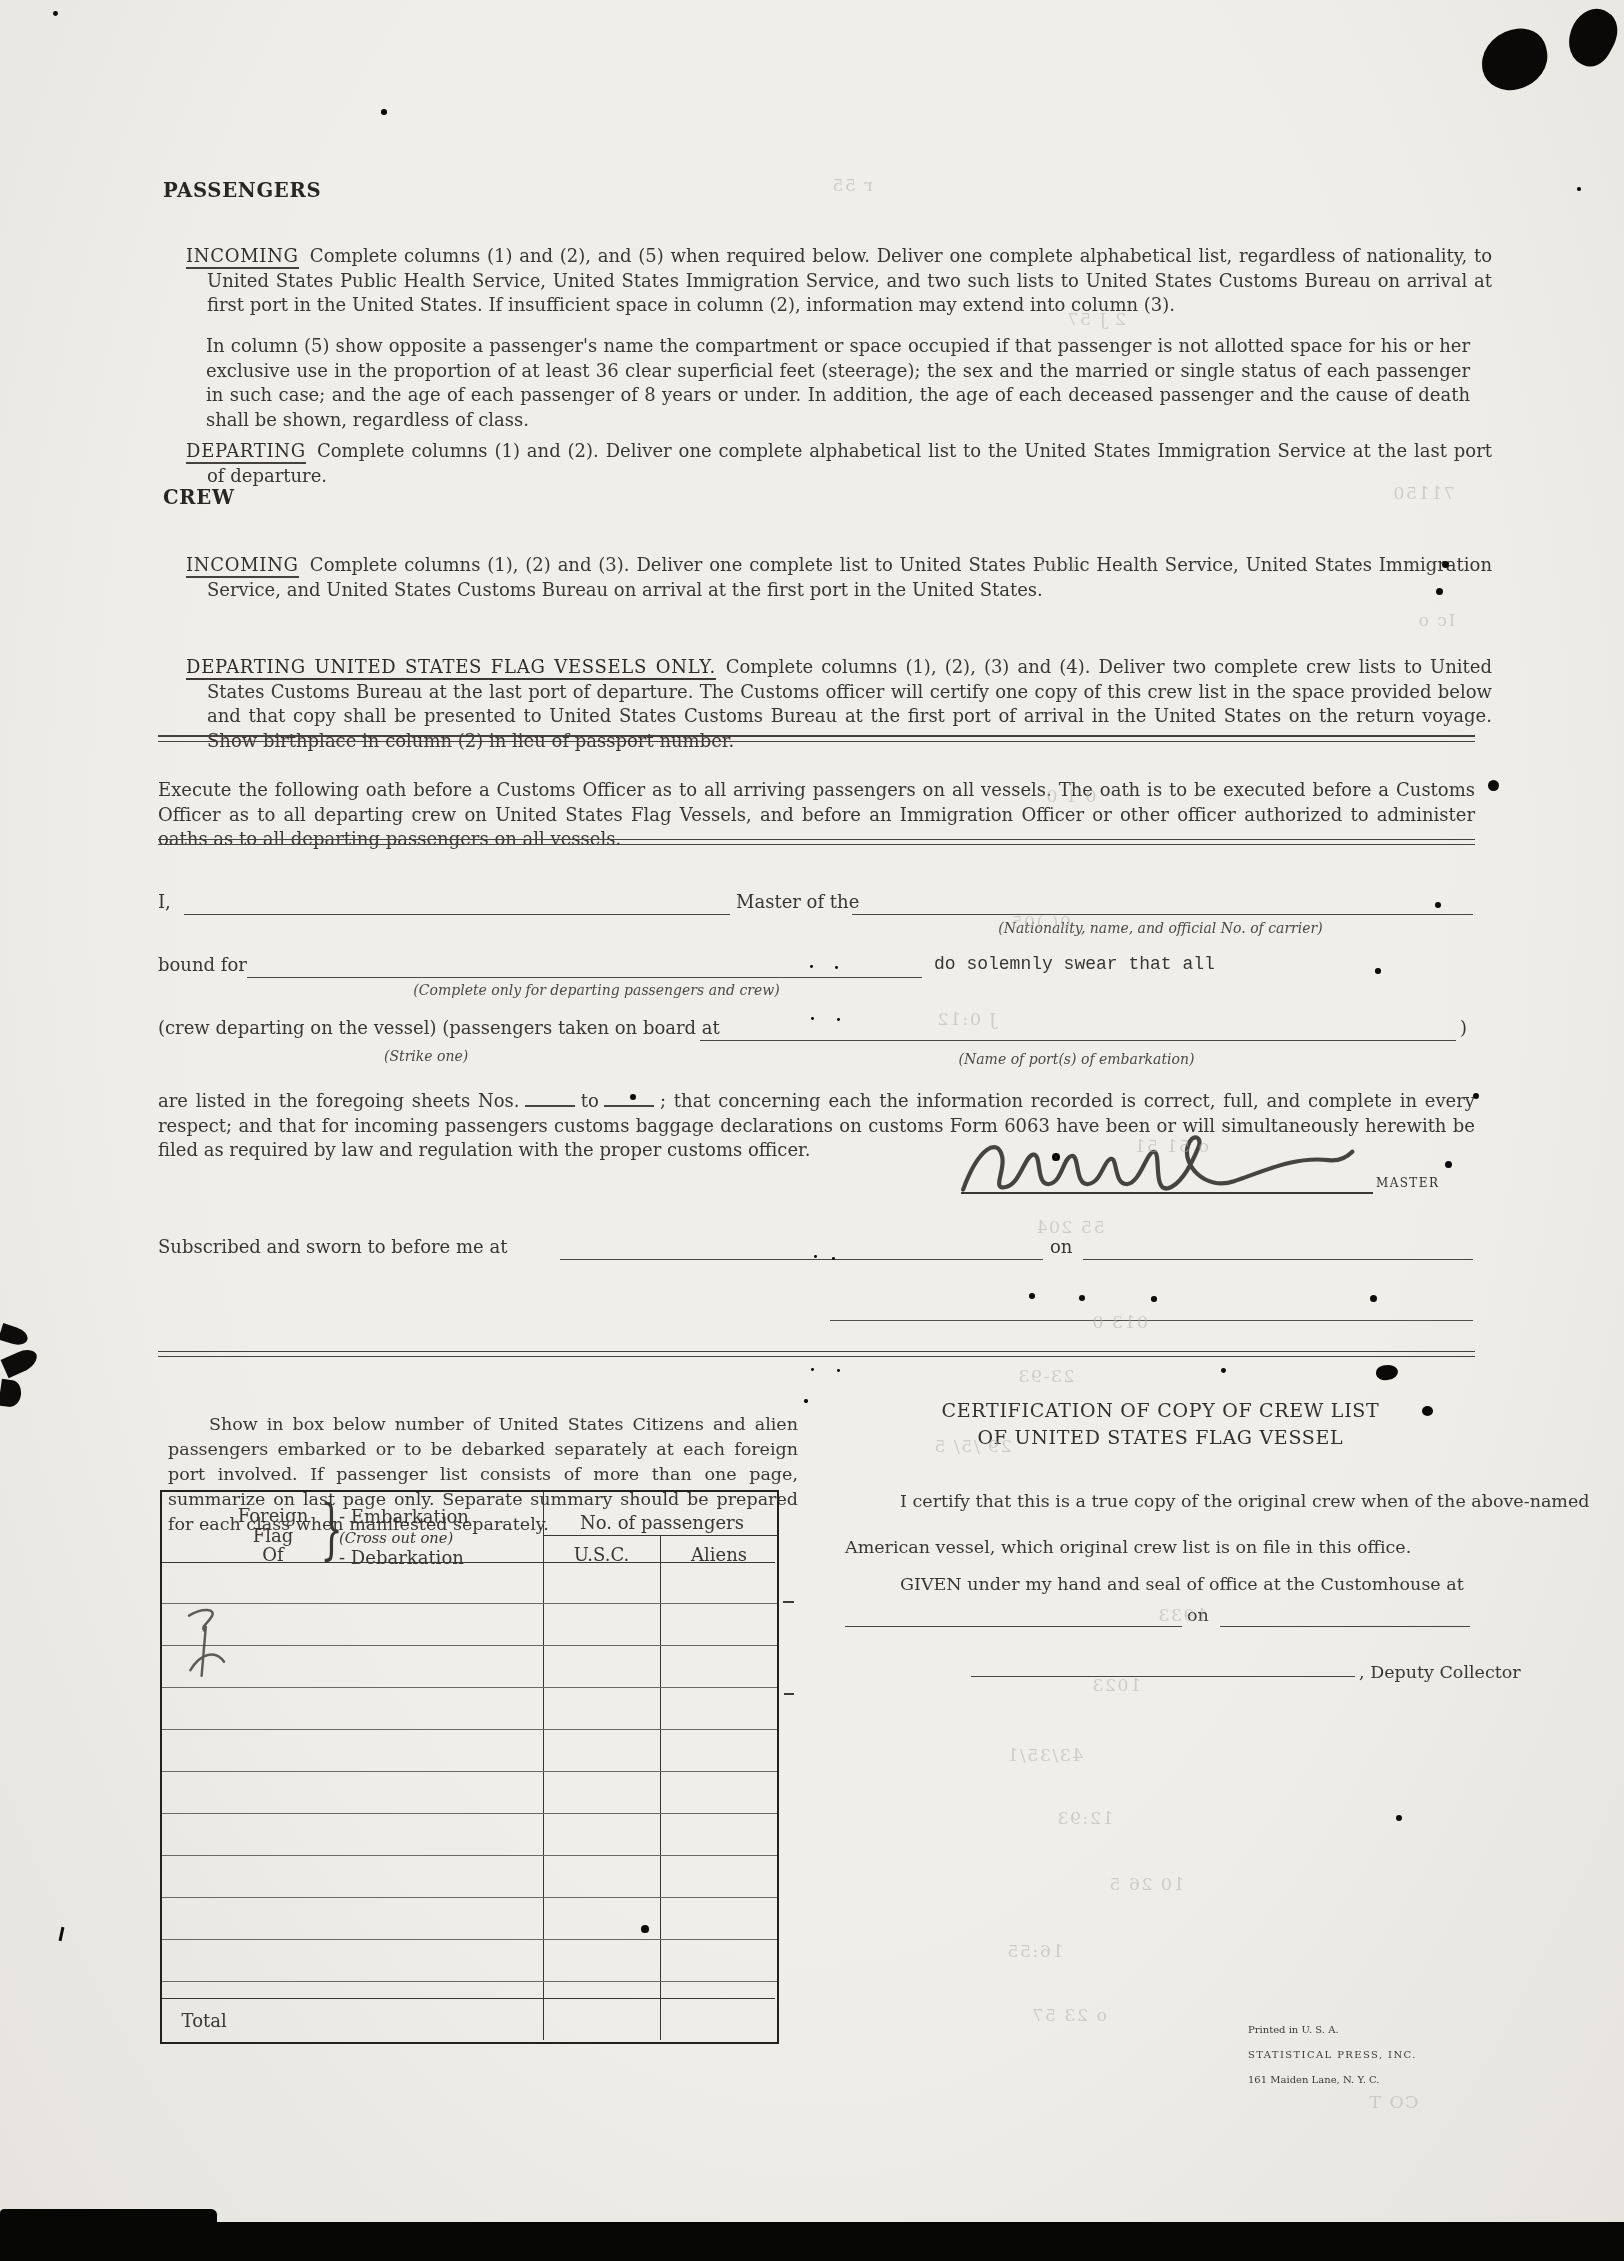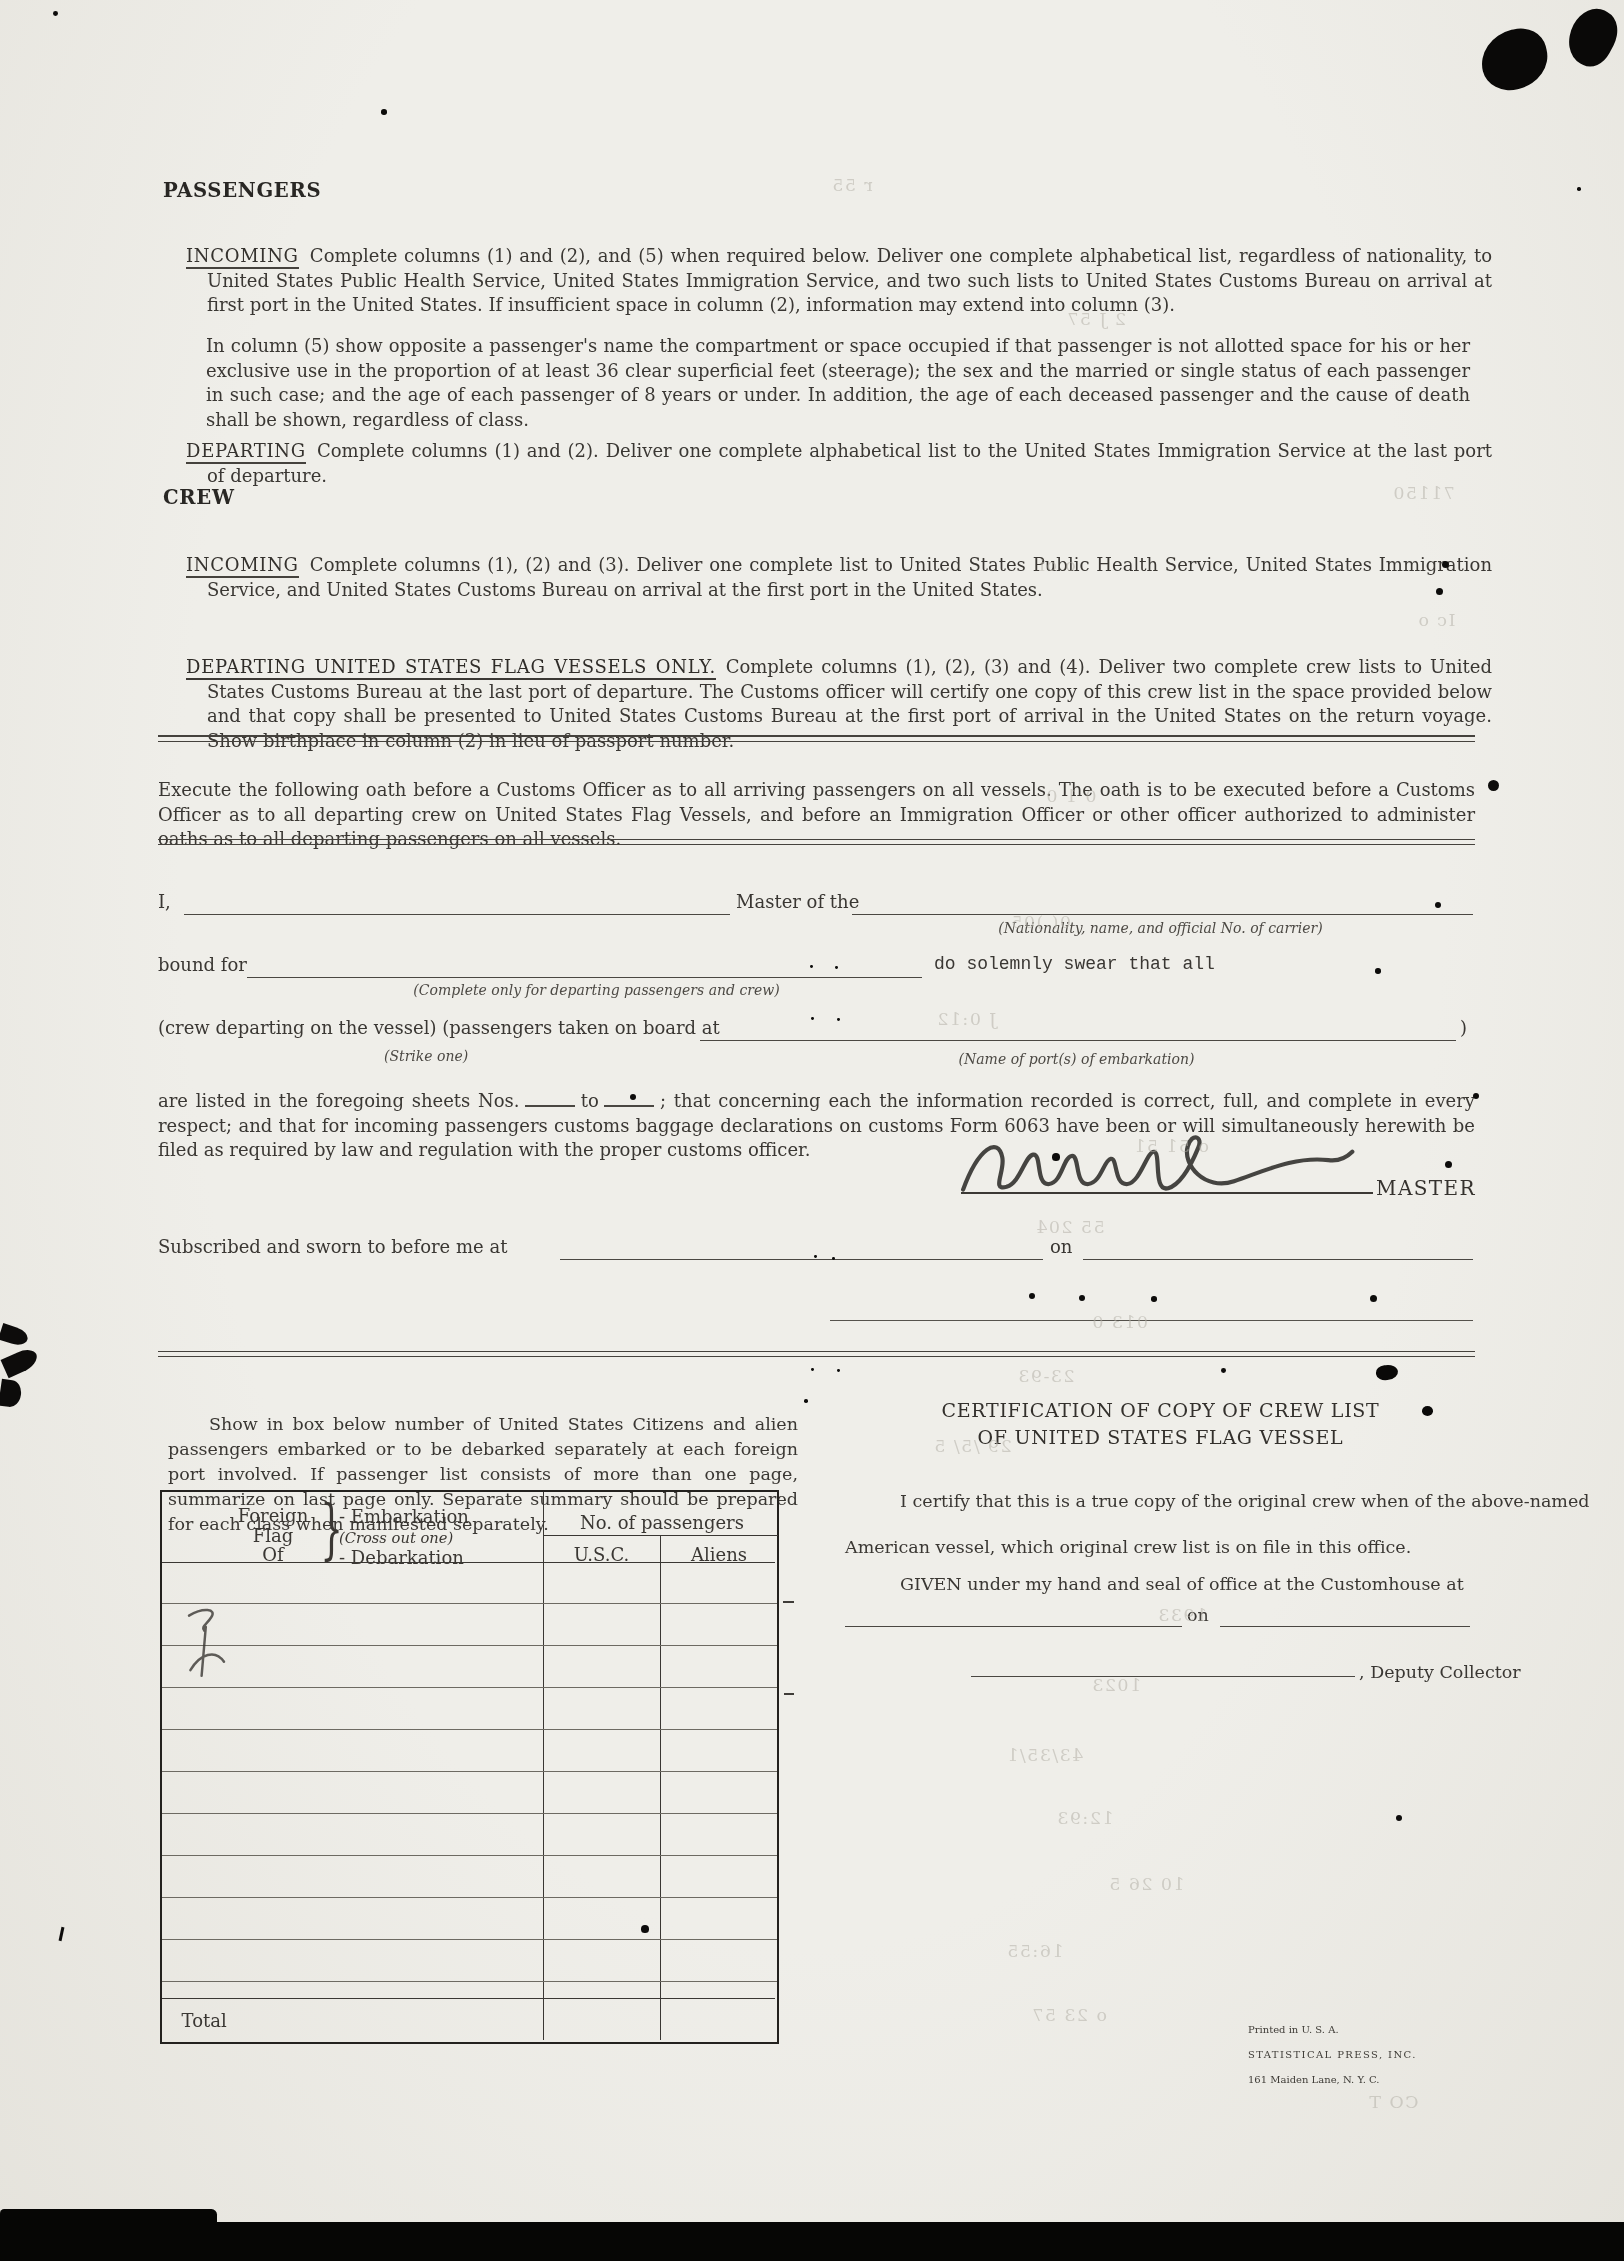--- a/index.html
+++ b/index.html
@@ -35,21 +35,21 @@
       background:repeating-linear-gradient(to bottom, transparent 0 41px, #6d6a62 41px 42px);}
   .port-stack{position:absolute;left:62px;top:14px;width:98px;text-align:center;font-size:18px;line-height:19.6px;color:#3a3733;}
   .brace{position:absolute;left:149px;top:-1.4px;font-size:65px;font-weight:normal;color:#3a3733;transform:scaleX(.55);}
   .embark-stack{position:absolute;left:177px;top:15.4px;font-size:18px;line-height:20.3px;color:#3a3733;}
   .embark-stack .ital{font-style:italic;font-size:14.7px;}
   .col-head{position:absolute;font-size:18px;color:#3a3733;text-align:center;}
   .total-lbl{position:absolute;left:19.6px;top:518px;font-size:18px;color:#3a3733;}
   .footer-print{position:absolute;left:1248px;top:2017px;width:245px;font-size:10px;line-height:25px;color:#3f3c37;}
   .footer-print .sp{letter-spacing:1.4px;}
   .sig-line{position:absolute;background:#3b3834;height:2.1px;}
-  .master{position:absolute;font-size:20px;letter-spacing:1.4px;color:#35322e;white-space:nowrap;}
+  .master{position:absolute;font-size:12px;letter-spacing:1.4px;color:#35322e;white-space:nowrap;}
   .mark{position:absolute;background:#0d0c0b;}
   .bottom-bar{position:absolute;left:0;top:2222px;width:1624px;height:39px;background:#060605;}
   .bottom-bump{position:absolute;left:0;top:2209px;width:217px;height:15.4px;background:#060605;border-radius:4.2px 5.6px 0 0;}
 </style>
 </head>
 <body>
 
 <div id="page">
 
 

